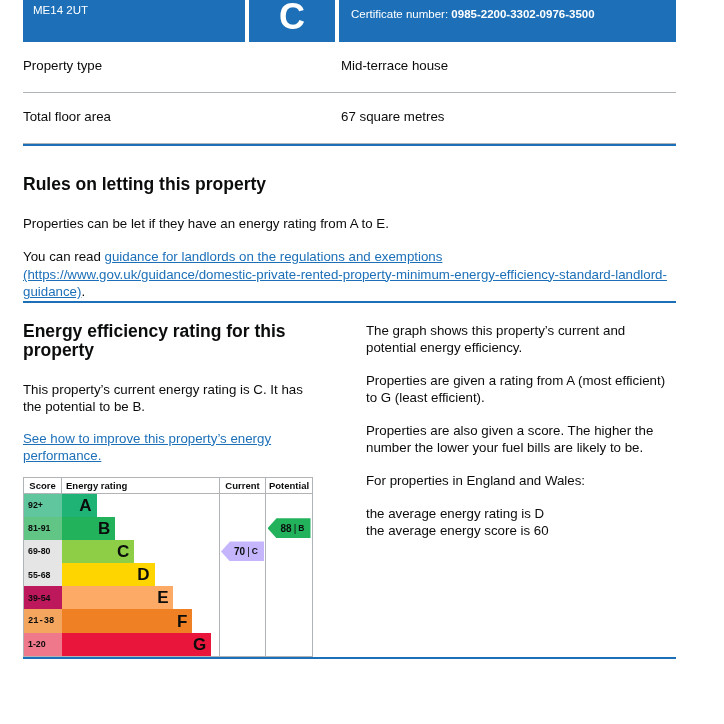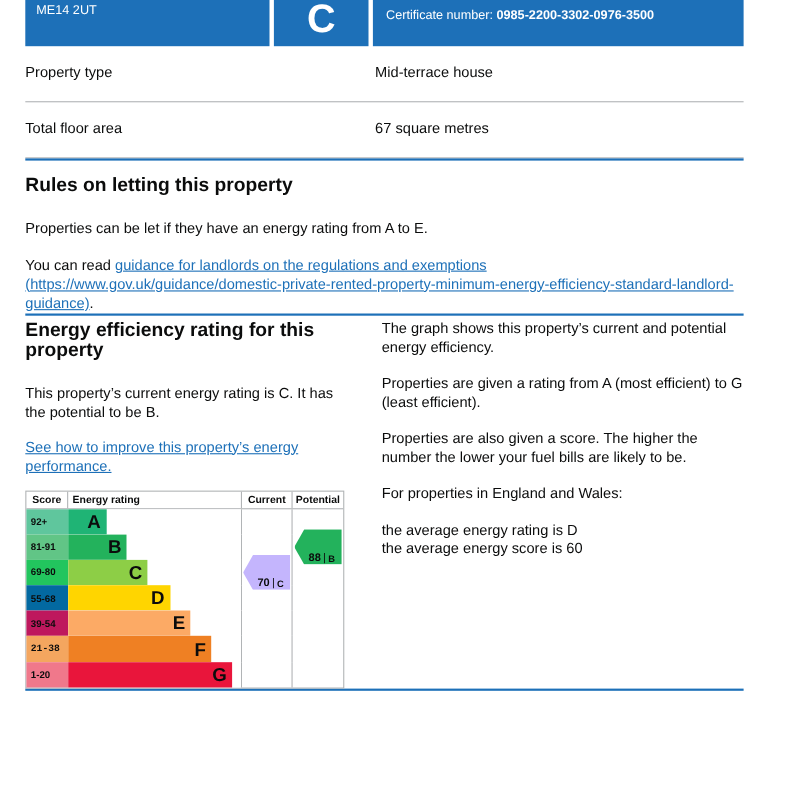--- a/index.html
+++ b/index.html
@@ -29,28 +29,28 @@
   .info-row{display:flex;padding:16px 0 19px;border-bottom:1px solid var(--divider);
             font-size:13.3px;line-height:15px}
   .info-label{width:318px}
 
   
   hr.rule{border:0;height:2px;background:var(--blue);margin:0}
   .rule-top{margin-top:27px}
   .rule-mid{margin-top:21px}
   .rule-bottom{margin-top:21px}
   h2{font-size:17.5px;line-height:19px;margin:0;font-weight:700}
-  .rules-heading{margin-top:13px}
+  .rules-heading{margin-top:29px}
   p{margin:0;font-size:13.3px;line-height:17px}
   .rules-intro{margin-top:21px}
   .rules-read{margin-top:16px;line-height:17.5px}
   a{color:var(--blue);text-decoration:underline;cursor:pointer}
 
   
-  .rating-columns{display:flex;margin-top:3px;gap:28px}
+  .rating-columns{display:flex;margin-top:19px;gap:47px}
   .col-left{width:296px;flex:none}
   .col-right{flex:1}
   .rating-intro{margin-top:21px}
   .improve-link{display:inline-block;margin-top:15px;font-size:13.3px;line-height:17px}
   .col-right p{margin:0 0 16px}
   .averages p{margin:0}
 
   
   .epc-chart{margin-top:13px;width:290px;border:1px solid var(--divider);font-size:9.5px}
   .epc-head{display:flex;height:16px;font-weight:700;border-bottom:1px solid var(--divider)}
@@ -63,23 +63,23 @@
   .epc-row{display:flex;height:23.2px}
   .cell-score{width:38px;padding-left:4px;display:flex;align-items:center;
               font-size:8.8px;font-weight:700}
   .cell-bar{flex:1;position:relative;background:#fff}
   .bar{height:100%;display:flex;align-items:center;justify-content:flex-end;padding-right:5px}
   .band-letter{font-size:17px;font-weight:700;line-height:1}
   .cell-current{width:46px;border-left:1px solid var(--divider);
                 display:flex;align-items:center;justify-content:center}
   .cell-potential{width:47px;border-left:1px solid var(--divider);
                   display:flex;align-items:center;justify-content:center}
-  .marker{width:43px;height:32px;
+  .marker{width:43px;height:20px;
           clip-path:polygon(21% 0,100% 0,100% 100%,21% 100%,0 50%);
-          display:flex;align-items:flex-end;justify-content:center;
+          display:flex;align-items:center;justify-content:center;
           font-weight:700;font-size:10px;color:var(--ink);padding-left:7px}
   .m-sep{margin:0 2px;font-weight:400}
   .m-letter{font-size:8.5px}
 </style>
 </head>
 <body>
 
 <div class="page">
 
   <div class="banner">
@@ -147,37 +147,37 @@
               <div class="cell-current"></div>
               <div class="cell-potential">
                 <div class="marker" style="background: rgb(35, 178, 92);">
                   <span>88</span>
                   <span class="m-sep">|</span>
                   <span class="m-letter">B</span>
                 </div>
               </div>
             </div>
             <div class="epc-row">
-              <div class="cell-score" style="background: #22c55e;">69-80</div>
+              <div class="cell-score" style="background: #e5e5e5;">69-80</div>
               <div class="cell-bar">
                 <div class="bar" style="background: rgb(141, 206, 70); width: 46%;">
                   <span class="band-letter">C</span>
                 </div>
               </div>
               <div class="cell-current">
                 <div class="marker" style="background: #c4b5fd;">
                   <span>70</span>
                   <span class="m-sep">|</span>
                   <span class="m-letter">C</span>
                 </div>
               </div>
               <div class="cell-potential"></div>
             </div>
             <div class="epc-row">
-              <div class="cell-score" style="background: #0369a1;">55-68</div>
+              <div class="cell-score" style="background: #e5e5e5;">55-68</div>
               <div class="cell-bar">
                 <div class="bar" style="background: rgb(255, 213, 0); width: 59%;">
                   <span class="band-letter">D</span>
                 </div>
               </div>
               <div class="cell-current"></div>
               <div class="cell-potential"></div>
             </div>
             <div class="epc-row">
               <div class="cell-score" style="background: #be185d;">39-54</div>

